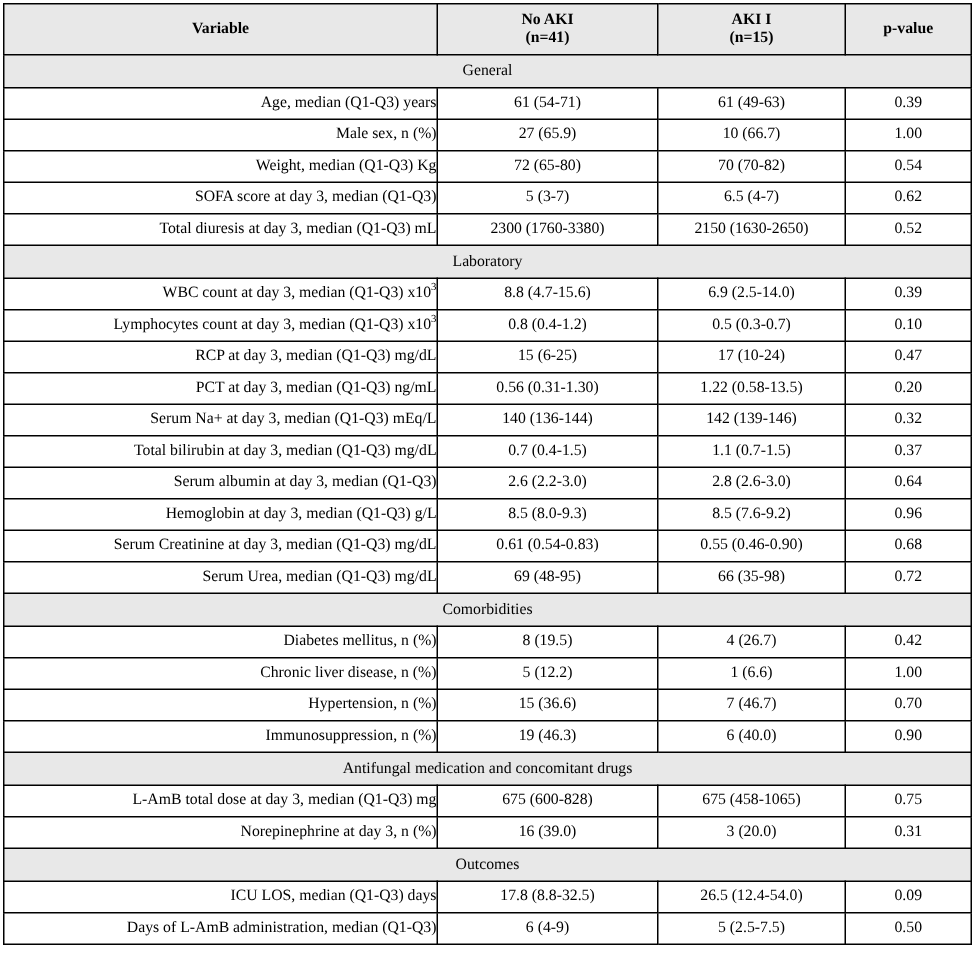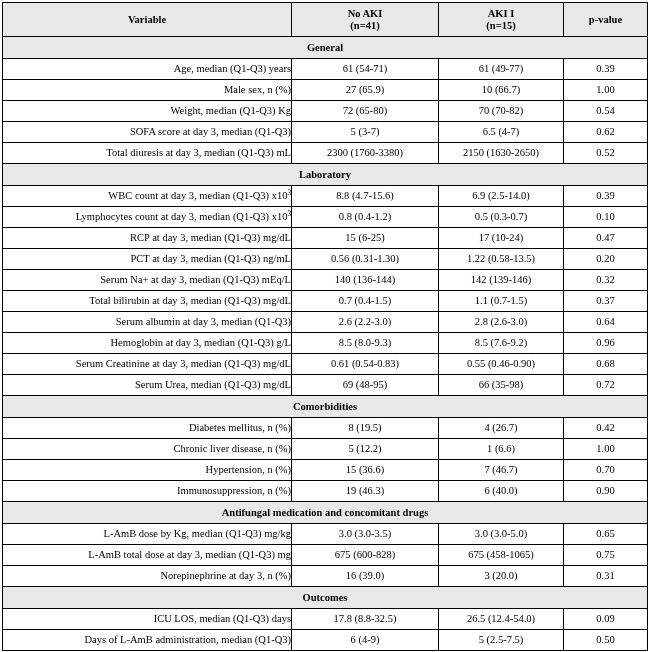--- a/index.html
+++ b/index.html
@@ -46,21 +46,21 @@
     padding: 2px 3px;
     border-top: 1.5px solid #000;
     border-bottom: 1.5px solid #000;
   }
   tr.header-row th .sub {
     display: block;
   }
   tr.section-row td {
     background: #e8e8e8;
     text-align: center;
-    font-weight: bold;
+    font-weight: normal;
     height: 19px;
     padding: 1px 3px;
   }
   tr.data-row td {
     height: 20px;
   }
   td.cell-variable {
     text-align: right;
     padding: 1px 4px 1px 7px;
   }
@@ -103,21 +103,21 @@
         </th>
       </tr>
     </thead>
     <tbody id="table-body">
         <tr class="section-row">
           <td colspan="4">General</td>
         </tr>
         <tr class="data-row">
           <td class="cell-variable">Age, median (Q1-Q3) years</td>
           <td class="cell-value">61 (54-71)</td>
-          <td class="cell-value">61 (49-77)</td>
+          <td class="cell-value">61 (49-63)</td>
           <td class="cell-value">0.39</td>
         </tr>
         <tr class="data-row">
           <td class="cell-variable">Male sex, n (%)</td>
           <td class="cell-value">27 (65.9)</td>
           <td class="cell-value">10 (66.7)</td>
           <td class="cell-value">1.00</td>
         </tr>
         <tr class="data-row">
           <td class="cell-variable">Weight, median (Q1-Q3) Kg</td>
@@ -222,26 +222,20 @@
           <td class="cell-value">0.70</td>
         </tr>
         <tr class="data-row">
           <td class="cell-variable">Immunosuppression, n (%)</td>
           <td class="cell-value">19 (46.3)</td>
           <td class="cell-value">6 (40.0)</td>
           <td class="cell-value">0.90</td>
         </tr>
         <tr class="section-row">
           <td colspan="4">Antifungal medication and concomitant drugs</td>
-        </tr>
-        <tr class="data-row">
-          <td class="cell-variable">L-AmB dose by Kg, median (Q1-Q3) mg/kg</td>
-          <td class="cell-value">3.0 (3.0-3.5)</td>
-          <td class="cell-value">3.0 (3.0-5.0)</td>
-          <td class="cell-value">0.65</td>
         </tr>
         <tr class="data-row">
           <td class="cell-variable">L-AmB total dose at day 3, median (Q1-Q3) mg</td>
           <td class="cell-value">675 (600-828)</td>
           <td class="cell-value">675 (458-1065)</td>
           <td class="cell-value">0.75</td>
         </tr>
         <tr class="data-row">
           <td class="cell-variable">Norepinephrine at day 3, n (%)</td>
           <td class="cell-value">16 (39.0)</td>

